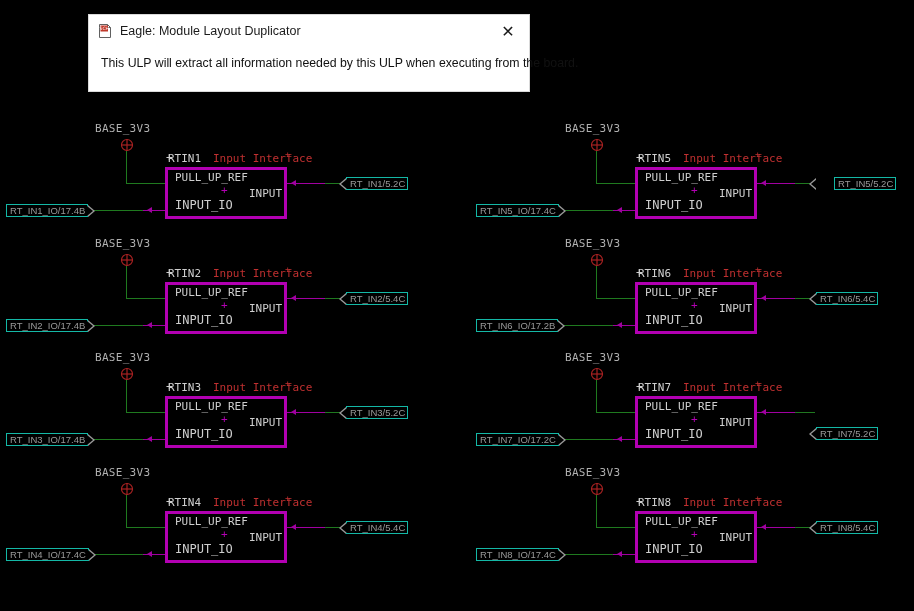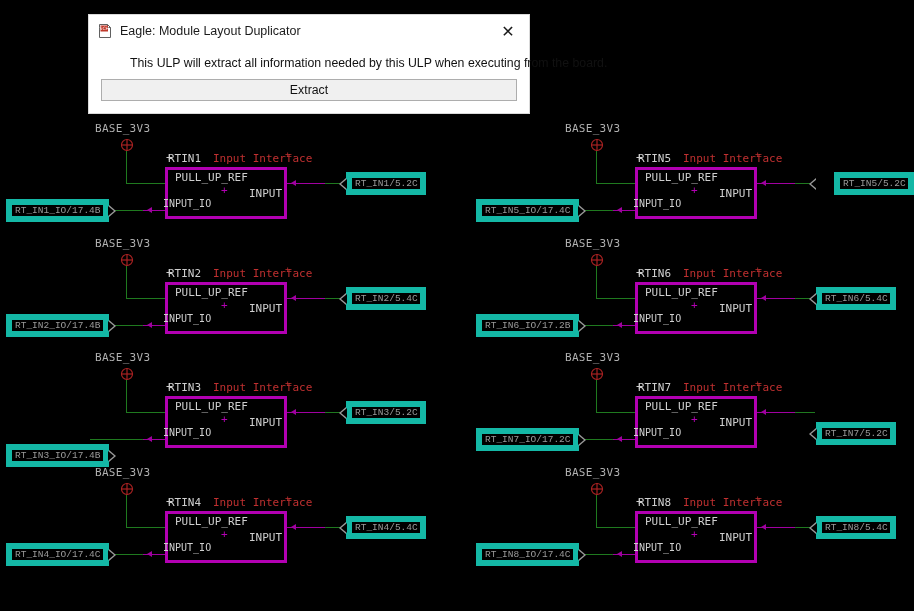--- a/index.html
+++ b/index.html
@@ -123,51 +123,51 @@
     position: absolute;
     left: 214px;
     top: 49px;
     color: #cfcfcf;
     font-size: 11px;
     white-space: nowrap;
     margin-top: 16px;
   }
   .pin-left-bot {
     position: absolute;
-    left: 128px;
+    left: 140px;
     top: 76px;
     color: #cfcfcf;
-    font-size: 10px;
+    font-size: 12px;
     white-space: nowrap;
   }
   .dev-plus {
     position: absolute;
     left: 186px;
     top: 62px;
     color: #b200b2;
     font-size: 11px;
   }
 
   
   .netflag {
     position: absolute;
     height: 13px;
     display: flex;
     align-items: center;
     box-sizing: border-box;
   }
   .netflag .flagbox {
-    border: 6px solid #14b8a6;
+    border: 1px solid #14b8a6;
     color: #9a9a9a;
     font-size: 9.5px;
     line-height: 11px;
     padding: 0 2px 0 3px;
     white-space: nowrap;
     background: #000;
-    font-family: Liberation Mono, monospace;
+    font-family: Liberation Sans, sans-serif;
   }
   
   .flag-tip-r {
     width: 0; height: 0;
     border-top: 6.5px solid transparent;
     border-bottom: 6.5px solid transparent;
     border-left: 7px solid #9a9a9a;
     position: relative;
   }
   .flag-tip-r::after {
@@ -250,21 +250,20 @@
   }
   #dialog-body {
     padding: 8px 12px 12px 12px;
     background: #ffffff;
   }
   #dialog-message {
     font-size: 12.3px;
     color: #111111;
     margin-bottom: 9px;
     white-space: nowrap;
-    margin-left: 29px;
   }
   #extract-button {
     display: block;
     width: 100%;
     height: 22px;
     line-height: 20px;
     text-align: center;
     font-size: 12.3px;
     color: #111;
     background: #f0f0f0;
@@ -363,21 +362,21 @@
         <div class="pin-left-top">PULL_UP_REF</div>
         <div class="pin-right-top">INPUT</div>
         <div class="pin-left-bot">INPUT_IO</div>
         <div class="dev-plus">+</div>
         <div class="wire-h-violet" style="left:252px; top:61px; width:38px;"></div>
         <div class="wire-h" style="left:290px; top:61px; width:20px;"></div>
         <div class="arrow-violet" style="left:256px; top:58px;"></div>
         <div class="wire-h-violet" style="left:108px; top:88px; width:22px;"></div>
         <div class="wire-h" style="left:55px; top:88px; width:53px;"></div>
         <div class="arrow-violet" style="left:112px; top:85px;"></div>
-        <div class="netflag" style="left:-29px; top:98px;">
+        <div class="netflag" style="left:-29px; top:82px;">
           <span class="flagbox">RT_IN3_IO/17.4B</span>
           <span class="flag-tip-r"></span>
         </div>
         <div class="netflag" style="left:304px; top:55px;">
           <span class="flag-tip-l"></span>
           <span class="flagbox">RT_IN3/5.2C</span>
         </div>
       </div>
       <div class="module" style="left: 35px; top: 466px;">
         <div class="supply-label">BASE_3V3</div>
@@ -555,15 +554,14 @@
         <path d="M10.5 1.5 v3 h3" fill="none" stroke="#606060" stroke-width="1"></path>
         <rect x="3.5" y="2.5" width="7.5" height="6" fill="#c0392b"></rect>
         <text x="7.2" y="7.4" font-size="4.4" fill="#ffffff" text-anchor="middle" font-family="DejaVu Sans, sans-serif">SCH</text>
       </svg>
     </span>
     <span id="dialog-title">Eagle: Module Layout Duplicator</span>
     <span id="dialog-close">✕</span>
   </div>
   <div id="dialog-body">
     <div id="dialog-message">This ULP will extract all information needed by this ULP when executing from the board.</div>
-    <button id="extract-button">Extract</button>
   </div>
 </div>
 
 </body></html>

